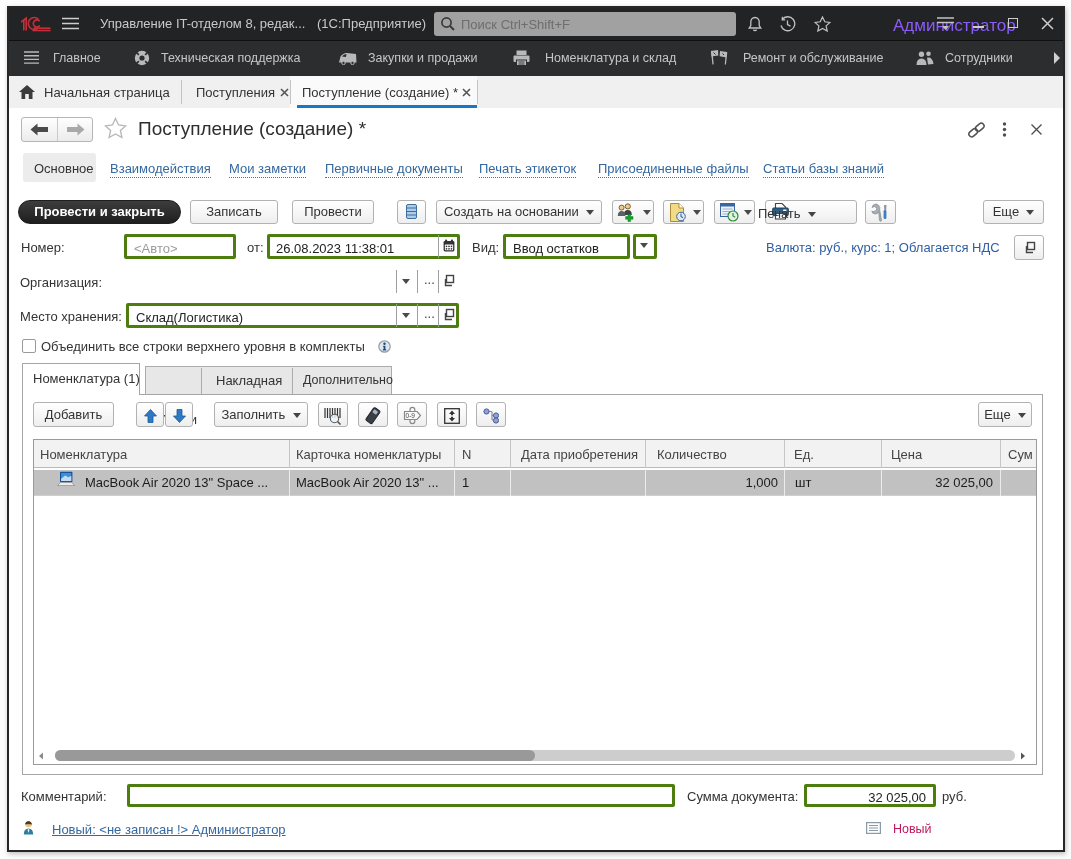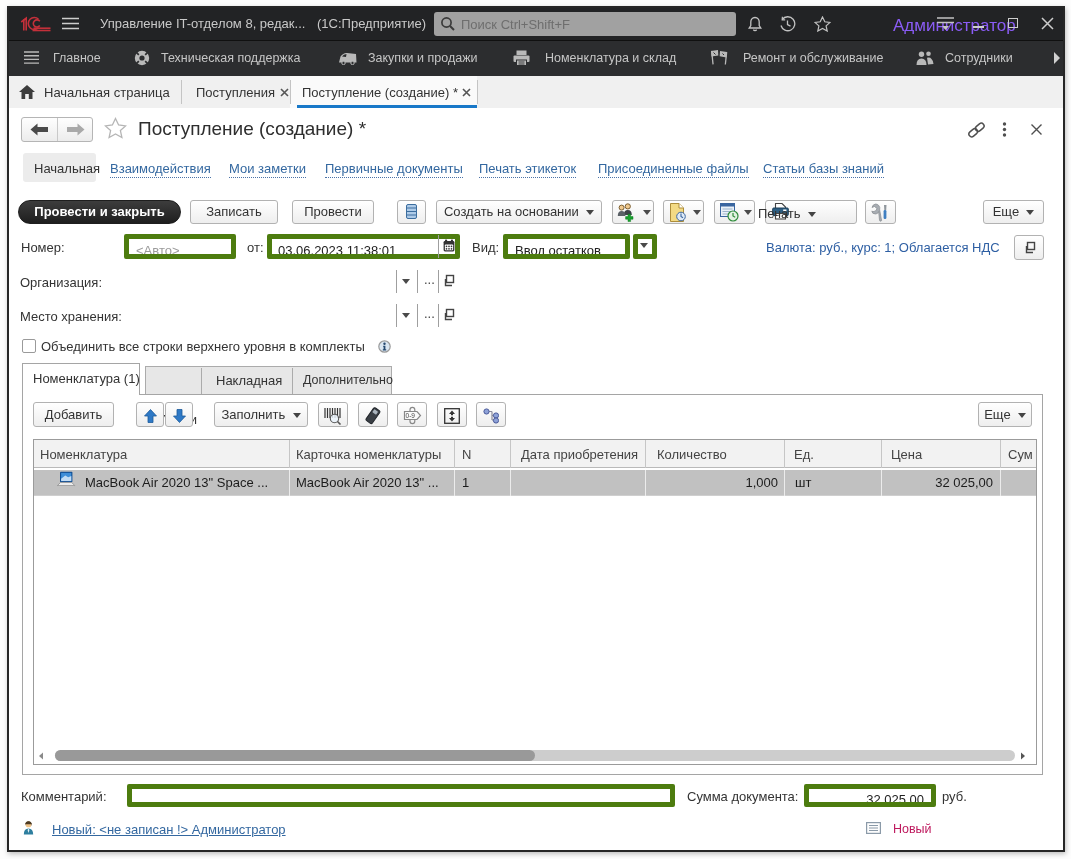--- a/index.html
+++ b/index.html
@@ -8,21 +8,21 @@
 .txt{position:absolute;white-space:nowrap;font-size:13px;color:#333;}
 .win{position:absolute;box-sizing:border-box;left:7px;top:6px;width:1058px;height:846px;background:#fff;
  border:2px solid #262626;box-shadow:1px 2px 5px rgba(0,0,0,.25);}
 .titlebar{position:absolute;left:9px;top:8px;width:1054px;height:32px;background:#222325;}
 .menubar{position:absolute;left:9px;top:40px;width:1054px;height:36px;background:#2c2d2f;border-top:1px solid #101010;}
 .tabbar{position:absolute;left:9px;top:76px;width:1054px;height:32px;background:#f0f0f0;}
 .content{position:absolute;left:9px;top:108px;width:1054px;height:742px;background:#fff;}
 .dtxt{position:absolute;white-space:nowrap;font-size:13px;color:#c6c6c6;}
 .btn{position:absolute;box-sizing:border-box;border:1px solid #b2b2b2;border-radius:3px;
  background:linear-gradient(#ffffff,#eeeeee);font-size:13px;color:#333;text-align:center;}
-.fld{position:absolute;box-sizing:border-box;border:5px solid #4d7c0f;border-radius:2px;background:#fff;
+.fld{position:absolute;box-sizing:border-box;border:3px solid #4d7c0f;border-radius:2px;background:#fff;
  font-size:13px;color:#222;white-space:nowrap;overflow:hidden;}
 .lnk{color:#3468a0;}
 .tick{display:inline-block;width:0;height:0;border-left:4px solid transparent;border-right:4px solid transparent;border-top:5px solid #444;vertical-align:middle;}
 .tri{position:absolute;width:0;height:0;border-left:4px solid transparent;border-right:4px solid transparent;border-top:5px solid #4a4a4a;}
 </style></head>
 <body>
 <div id="page">
 <div class="win"></div>
 <div class="titlebar" id="titlebar"></div>
 
@@ -166,21 +166,21 @@
 <svg class="abs" style="left:1002px;top:122px" width="5" height="15" viewBox="0 0 5 15">
  <circle cx="2.5" cy="2" r="1.7" fill="#4f4f4f"></circle>
       <circle cx="2.5" cy="7.5" r="1.7" fill="#4f4f4f"></circle>
       <circle cx="2.5" cy="13" r="1.7" fill="#4f4f4f"></circle>
 </svg>
 <svg class="abs" style="left:1030px;top:123px" width="13" height="13" viewBox="0 0 13 13">
  <path d="M1.5 1.5 L11.5 11.5 M11.5 1.5 L1.5 11.5" stroke="#4f4f4f" stroke-width="1.4"></path>
 </svg>
 
 <div class="abs" style="left:23px;top:153px;width:73px;height:29px;background:#ececec;border-radius:3px;"></div>
-<div class="txt" style="left:34px;top:161px;">Начальная</div>
+<div class="txt" style="left:34px;top:161px;">Основное</div>
 <div class="txt lnk" style="left:110px;top:161px;padding-bottom:1px;border-bottom:1px dotted #4a72a8;">Взаимодействия</div>
 <div class="txt lnk" style="left:229px;top:161px;padding-bottom:1px;border-bottom:1px dotted #4a72a8;">Мои заметки</div>
 <div class="txt lnk" style="left:325px;top:161px;padding-bottom:1px;border-bottom:1px dotted #4a72a8;">Первичные документы</div>
 <div class="txt lnk" style="left:479px;top:161px;padding-bottom:1px;border-bottom:1px dotted #4a72a8;">Печать этикеток</div>
 <div class="txt lnk" style="left:598px;top:161px;padding-bottom:1px;border-bottom:1px dotted #4a72a8;">Присоединенные файлы</div>
 <div class="txt lnk" style="left:763px;top:161px;padding-bottom:1px;border-bottom:1px dotted #4a72a8;">Статьи базы знаний</div>
 
 <div class="btn" style="left:18px;top:200px;width:163px;height:24px;background:linear-gradient(#3d3d3d,#1e1e1e);border-color:#1e1e1e;color:#fff;line-height:22px;font-weight:bold;border-radius:12px;">Провести и закрыть</div>
 <div class="btn" style="left:190px;top:200px;width:88px;height:24px;line-height:22px;">Записать</div>
 <div class="btn" style="left:292px;top:200px;width:82px;height:24px;line-height:22px;">Провести</div>
@@ -228,38 +228,38 @@
 <svg class="abs" style="left:871px;top:203px" width="18" height="19" viewBox="0 0 18 19">
  <path d="M4.5 1 Q1.5 1.5 1 4.5 L3.5 3.5 L6 5.5 Q5.5 8 3 8.5 Q1.5 8.7 0.8 8 Q1 11 4.5 11 Q7 11 7.6 8.6 L8.5 17 Q8.7 18.8 10.2 18 Q11 17.5 10.3 16 L8.7 6.8 Q9.5 4 7.5 2.2 Q6.2 1 4.5 1 Z" fill="#a8adb3" stroke="#7a7f85" stroke-width="0.6"></path>
  <rect x="12.6" y="7" width="2.8" height="9" rx="1.2" fill="#3f7fc1"></rect>
  <path d="M13 2 L15.5 2 L15.2 7 L13.3 7 Z" fill="#8f969c"></path>
 </svg>
 <div class="btn" style="left:983px;top:200px;width:61px;height:24px;line-height:22px;">Еще &nbsp;<span class="tick"></span></div>
 
 <div class="txt" style="left:21px;top:240px;">Номер:</div>
 <div class="fld" style="left:124px;top:234px;width:112px;height:25px;line-height:23px;color:#9b9b9b;padding-left:7px;">&lt;Авто&gt;</div>
 <div class="txt" style="left:247px;top:240px;text-align:right;">от:</div>
-<div class="fld" style="left:267px;top:234px;width:193px;height:25px;line-height:23px;padding-left:6px;">03.06.2023 11:38:01</div>
+<div class="fld" style="left:267px;top:234px;width:193px;height:25px;line-height:23px;padding-left:6px;">26.08.2023 11:38:01</div>
 <div class="abs" style="left:438px;top:235px;width:1px;height:23px;background:#9f9f9f;"></div>
 <svg class="abs" style="left:443px;top:239px" width="12" height="14" viewBox="0 0 12 14">
  <rect x="2" y="0.6" width="2.1" height="3" rx="0.9" fill="#333"></rect>
  <rect x="7.9" y="0.6" width="2.1" height="3" rx="0.9" fill="#333"></rect>
  <rect x="0.6" y="1.9" width="10.8" height="10.6" rx="1.4" fill="#333"></rect>
  <rect x="1.9" y="5.6" width="8.2" height="5.6" rx="0.7" fill="#fff"></rect>
  <g fill="#333">
   <circle cx="3.5" cy="7.3" r="0.85"></circle>
         <circle cx="6" cy="7.3" r="0.85"></circle>
         <circle cx="8.5" cy="7.3" r="0.85"></circle>
   <circle cx="3.5" cy="9.8" r="0.85"></circle>
         <circle cx="6" cy="9.8" r="0.85"></circle>
         <circle cx="8.5" cy="9.8" r="0.85"></circle>
  </g>
 </svg>
 <div class="txt" style="left:472px;top:240px;">Вид:</div>
-<div class="fld" style="left:503px;top:234px;width:127px;height:25px;line-height:23px;padding-left:7px;text-decoration:underline;">Ввод остатков</div>
+<div class="fld" style="left:503px;top:234px;width:127px;height:25px;line-height:23px;padding-left:7px;">Ввод остатков</div>
 <div class="fld" style="left:633px;top:234px;width:24px;height:25px;"></div>
 <div class="tri" style="left:640px;top:243px;"></div>
 <div class="txt" style="left:766px;top:240px;color:#2e5fa3;">Валюта: руб., курс: 1; Облагается НДС</div>
 <div class="btn" style="left:1014px;top:235px;width:30px;height:25px;"></div>
 <svg class="abs" style="left:1023px;top:241px" width="13" height="13" viewBox="0 0 13 13" fill="none" stroke="#444" stroke-width="1.4">
  <path d="M3.5 5 V11.5 H10"></path>
  <rect x="4.5" y="1.5" width="7" height="7"></rect>
 </svg>
 
 <div class="txt" style="left:20px;top:275px;">Организация:</div>
@@ -267,20 +267,21 @@
 <div class="abs" style="left:417px;top:270px;width:1px;height:23px;background:#9f9f9f;"></div>
 <div class="abs" style="left:438px;top:270px;width:1px;height:23px;background:#9f9f9f;"></div>
 <div class="tri" style="left:402px;top:279px;"></div>
 <div class="txt" style="left:424px;top:272px;color:#444;">...</div>
 <svg class="abs" style="left:442px;top:274px" width="13" height="13" viewBox="0 0 13 13" fill="none" stroke="#444" stroke-width="1.4">
  <path d="M3.5 5 V11.5 H10"></path>
  <rect x="4.5" y="1.5" width="7" height="7"></rect>
 </svg>
 
 <div class="txt" style="left:20px;top:309px;">Место хранения:</div>
+<div class="fld" style="left:126px;top:303px;width:333px;height:25px;line-height:23px;padding-left:7px;">Склад(Логистика)</div>
 <div class="abs" style="left:396px;top:304px;width:1px;height:23px;background:#9f9f9f;"></div>
 <div class="abs" style="left:417px;top:304px;width:1px;height:23px;background:#9f9f9f;"></div>
 <div class="abs" style="left:438px;top:304px;width:1px;height:23px;background:#9f9f9f;"></div>
 <div class="tri" style="left:402px;top:313px;"></div>
 <div class="txt" style="left:424px;top:306px;color:#444;">...</div>
 <svg class="abs" style="left:442px;top:308px" width="13" height="13" viewBox="0 0 13 13" fill="none" stroke="#444" stroke-width="1.4">
  <path d="M3.5 5 V11.5 H10"></path>
  <rect x="4.5" y="1.5" width="7" height="7"></rect>
 </svg>
 

